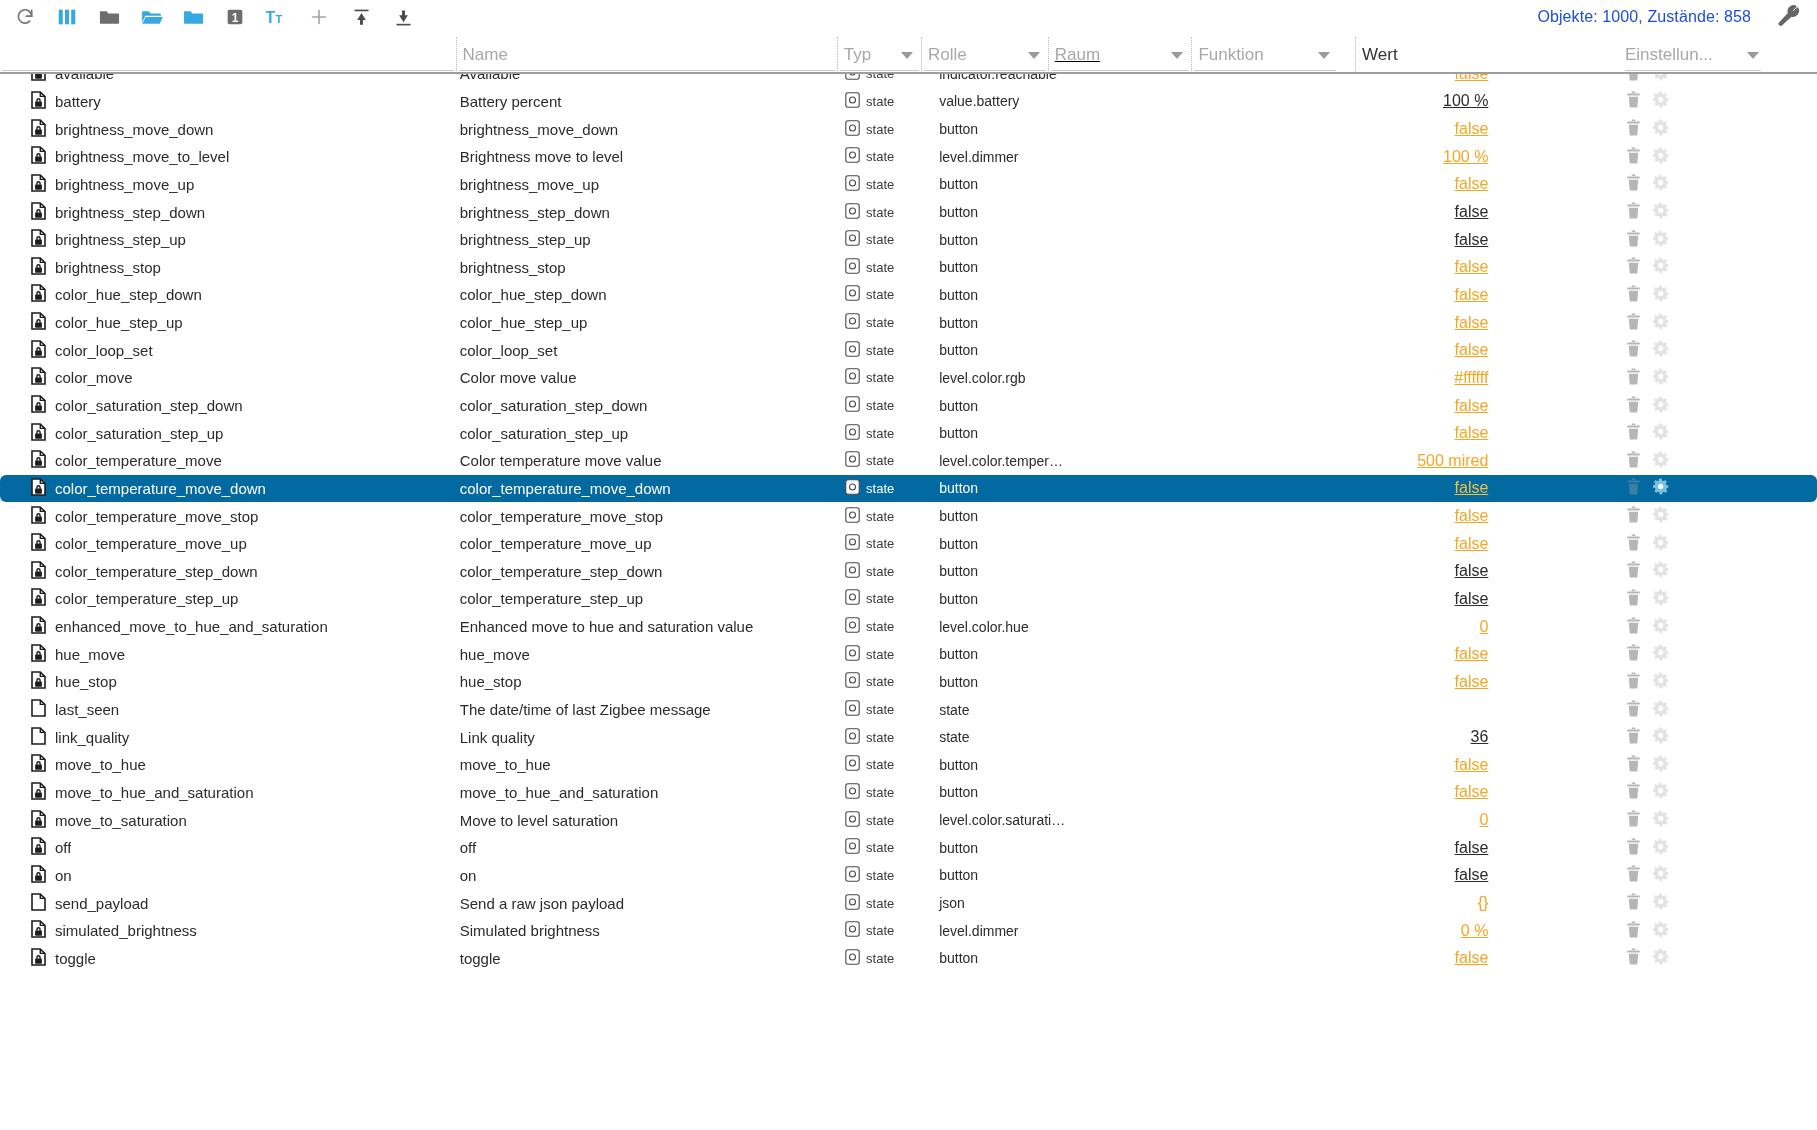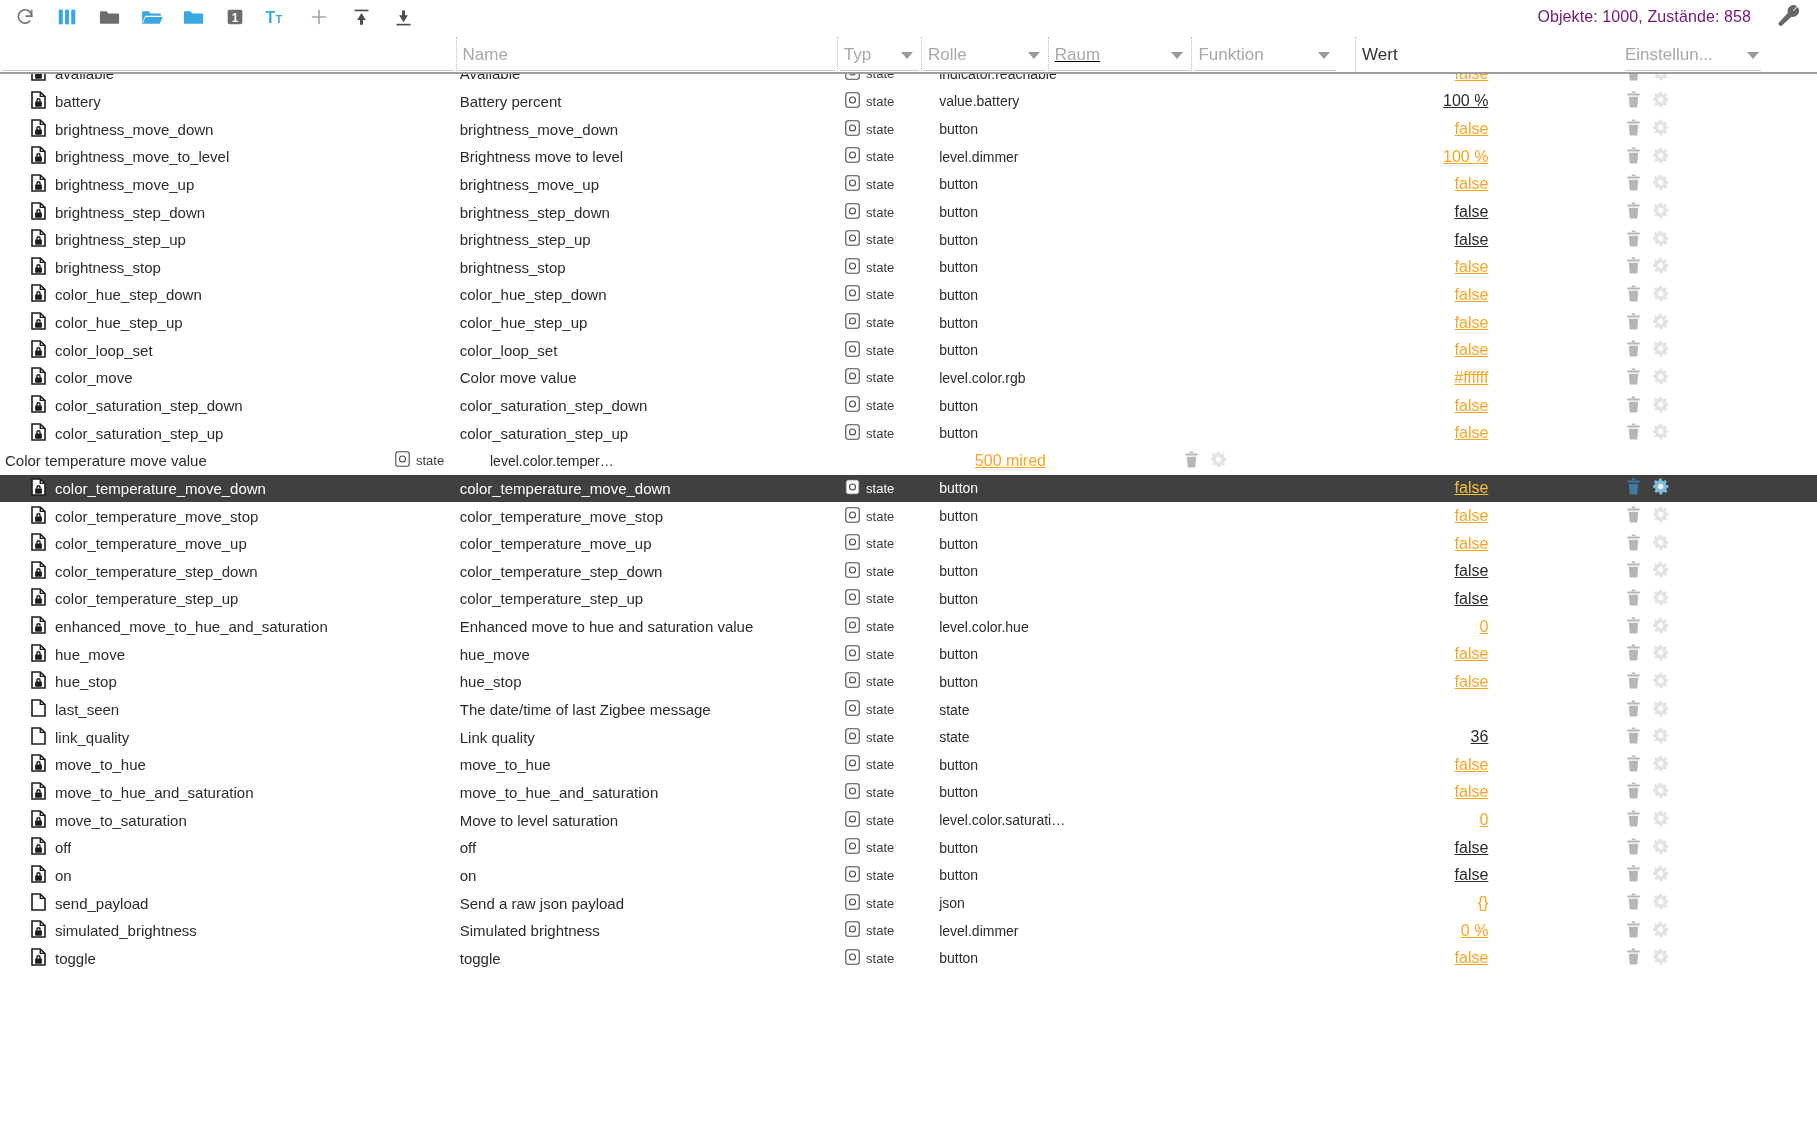--- a/index.html
+++ b/index.html
@@ -24,21 +24,21 @@
   .tb-btn {
     width: 42px; height: 32px;
     display: flex; align-items: center; justify-content: center;
     cursor: pointer;
     flex: 0 0 auto;
   }
   .tb-btn svg { display: block; }
   .tb-spacer { flex: 1 1 auto; }
   .obj-count {
     font-size: 16px;
-    color: #701a75;
+    color: #1d4ed8;
     white-space: nowrap;
     padding-right: 18px;
     letter-spacing: 0.1px;
   }
   .wrench-btn {
     width: 40px; height: 32px;
     display: flex; align-items: center; justify-content: center;
     cursor: pointer;
     margin-right: 4px;
   }
@@ -109,21 +109,21 @@
     background: #fff;
   }
   .row {
     display: flex;
     align-items: center;
     height: 27.65px;
     font-size: 15px;
     color: #2b2b2b;
     white-space: nowrap;
   }
-  .row.selected { background: #404040; }
+  .row.selected { background: #0369a1; border-radius: 6px; }
   .row.selected .cell,
   .row.selected .val,
   .row.selected .typ-label,
   .row.selected .id-text { color: #ffffff; }
   .row.selected .val.warn { color: #f5c03a; }
 
   .cell { overflow: hidden; text-overflow: ellipsis; }
 
   .cell-id {
     width: 460px;
@@ -759,20 +759,29 @@
     <rect x="1.3" y="2.6" width="13.4" height="2.1" rx="0.7"></rect>
     <path d="M3 6 h10 l-0.9 10.6 a1.1 1.1 0 0 1-1.1 1 H5 a1.1 1.1 0 0 1-1.1-1 Z"></path>
   </svg></span>
       <span class="act-icon"><svg width="17" height="17" viewBox="0 0 20 20" fill="#e2e2e2">
     <path d="M18 11.5v-3l-2.3-.4a6 6 0 0 0-.7-1.7l1.35-1.9-2.12-2.12-1.9 1.35a6 6 0 0 0-1.7-.7L10.2 0.7h-3l-.4 2.33a6 6 0 0 0-1.7.7L3.2 2.38 1.08 4.5l1.35 1.9a6 6 0 0 0-.7 1.7L0 8.5v3l2.33.4a6 6 0 0 0 .7 1.7l-1.35 1.9 2.12 2.12 1.9-1.35a6 6 0 0 0 1.7.7l.4 2.33h3l.4-2.33a6 6 0 0 0 1.7-.7l1.9 1.35 2.12-2.12-1.35-1.9a6 6 0 0 0 .7-1.7z"></path>
     <circle cx="9" cy="10" r="3.1" fill="#ffffff"></circle>
   </svg></span>
     </div>
       </div>
       <div class="row">
+    <div class="cell cell-id">
+      <span class="icon-doc"><svg width="15" height="18" viewBox="0 0 15 18">
+  <path d="M1 1 h8.2 L14 5.6 V17 H1 Z" fill="#ffffff" stroke="#1d1d1d" stroke-width="1.6"></path>
+  <path d="M9.3 1.2 V5.4 H13.9" fill="none" stroke="#1d1d1d" stroke-width="1.4"></path>
+  <path d="M5.2 9.4 a2.3 2.3 0 0 1 4.6 0 v1.3 h-1.5 v-1.3 a0.8 0.8 0 0 0-1.6 0 v1.3 H5.2 Z" fill="#1d1d1d"></path>
+  <rect x="4.1" y="10.4" width="6.8" height="5.3" rx="0.7" fill="#1d1d1d"></rect>
+</svg></span>
+      <span class="id-text">color_temperature_move</span>
+    </div>
     <div class="cell cell-name"><span>Color temperature move value</span></div>
     <div class="cell cell-typ">
       <span class="icon-typ"><svg width="15" height="16" viewBox="0 0 15 16">
   <rect x="0.8" y="0.8" width="13.4" height="14.4" rx="2.2" fill="#fff" stroke="#4a4a4a" stroke-width="1.1"></rect>
   <circle cx="7.5" cy="8" r="3" fill="none" stroke="#4a4a4a" stroke-width="1.1"></circle>
 </svg></span>
       <span class="typ-label">state</span>
     </div>
     <div class="cell cell-rolle"><span>level.color.temperat…</span></div>
     <div class="cell cell-raum"><span></span></div>

